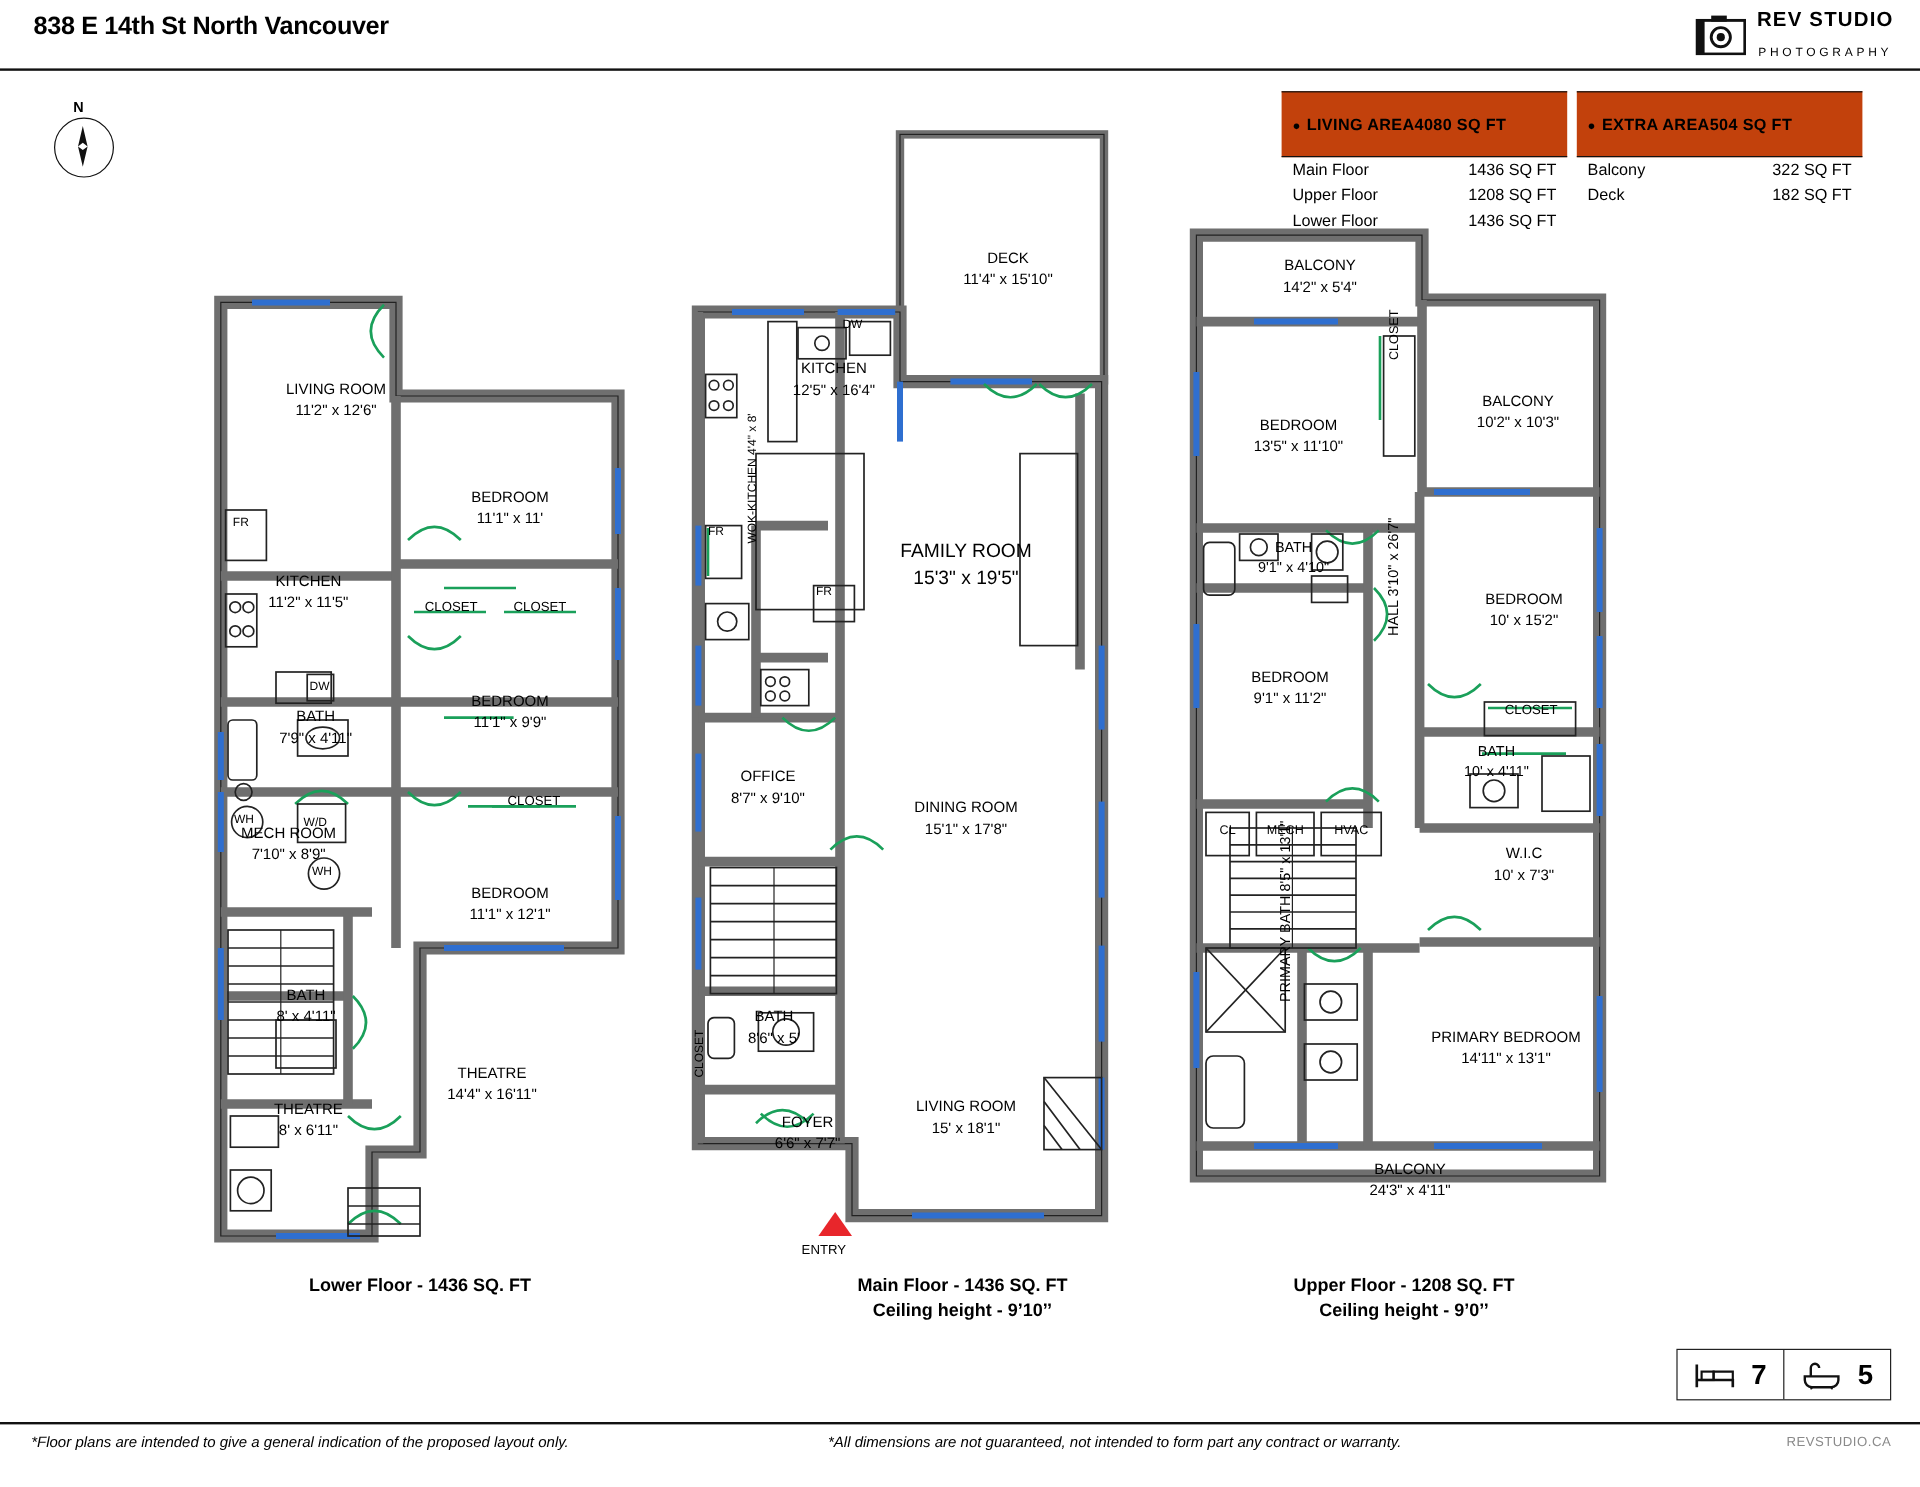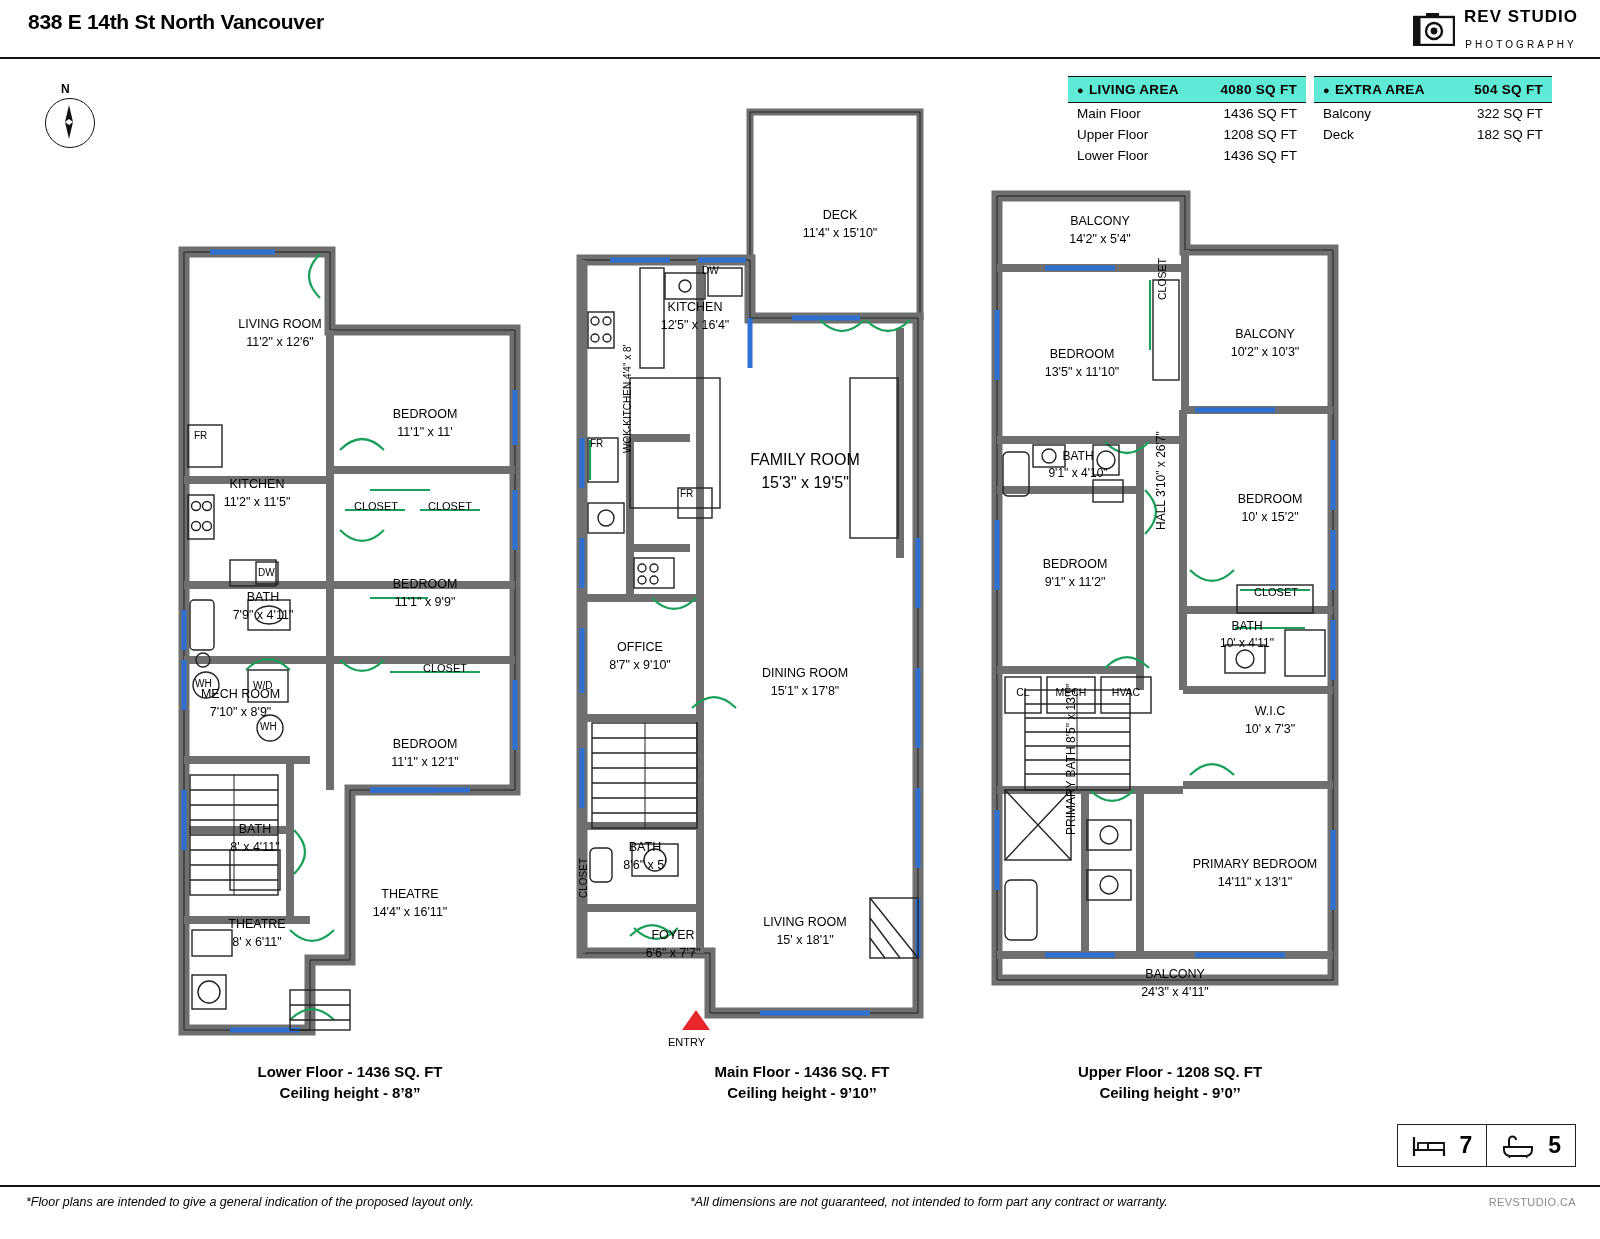--- a/index.html
+++ b/index.html
@@ -25,23 +25,23 @@
   
   .compass{position:absolute;left:42px;top:82px;width:56px;height:76px;}
   .compass .n{position:absolute;left:19px;top:0;font-size:12px;font-weight:bold;}
   .compass .circ{position:absolute;left:3px;top:16px;width:48px;height:48px;border:1.5px solid #111;border-radius:50%;}
 
   
   .areas{position:absolute;left:1068px;top:76px;display:flex;gap:8px;}
   .area-box{width:238px;}
   .area-box.right{width:238px;}
   .area-head{
-    display:flex;justify-content:space-between;align-items:center;
-    background:#5eead4;border-top:1.5px solid #111;border-bottom:1.5px solid #111;
-    padding:5px 9px;font-size:13.5px;font-weight:bold;letter-spacing:.3px;
+    display:flex;justify-content:flex-start;align-items:center;
+    background:#c2410c;border-top:1.5px solid #111;border-bottom:1.5px solid #111;
+    padding:19px 9px;font-size:13.5px;font-weight:bold;letter-spacing:.3px;
   }
   .area-head .dot{font-size:11px;margin-right:5px;}
   .area-row{
     display:flex;justify-content:space-between;
     padding:3px 9px;font-size:13.5px;
   }
   .area-row .val{font-weight:normal;}
 
   
   .plan{position:absolute;}
@@ -263,21 +263,20 @@
     <div style="position:absolute;left:240px;top:432px;width:70px;text-align:center;font-size:11px">CLOSET</div>
     <div style="position:absolute;left:24px;top:200px;font-size:10px">FR</div>
     <div style="position:absolute;left:88px;top:337px;font-size:10px">DW</div>
     <div style="position:absolute;left:25px;top:448px;font-size:10px">WH</div>
     <div style="position:absolute;left:90px;top:491px;font-size:10px">WH</div>
     <div style="position:absolute;left:83px;top:450px;font-size:10px">W/D</div>
   </div>
 
   <div class="caption" style="left:140px;top:1062px;">
     <div>Lower Floor - 1436 SQ. FT</div>
-    <div>Ceiling height - 8’8”</div>
   </div>
 
   <div class="plan" style="left:570px;top:108px;">
     <svg width="380" height="955" viewBox="0 0 380 955">
 
       <g>
         <rect x="180" y="4" width="170" height="205" fill="#fff" stroke="#6f6f6f" stroke-width="7"></rect>
         <rect x="180" y="4" width="170" height="205" fill="none" stroke="#222" stroke-width="1"></rect>
       </g>
 

